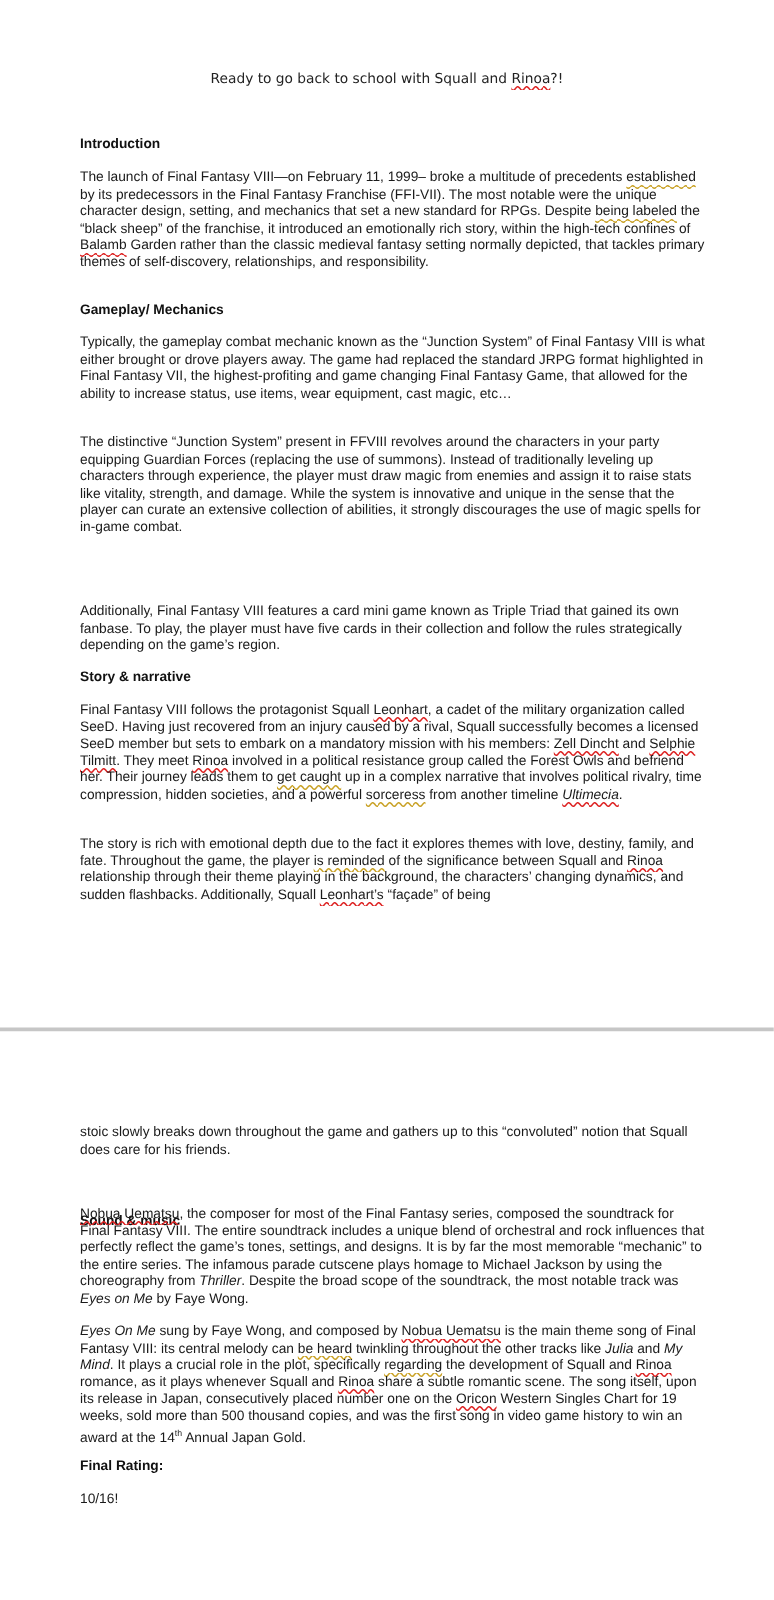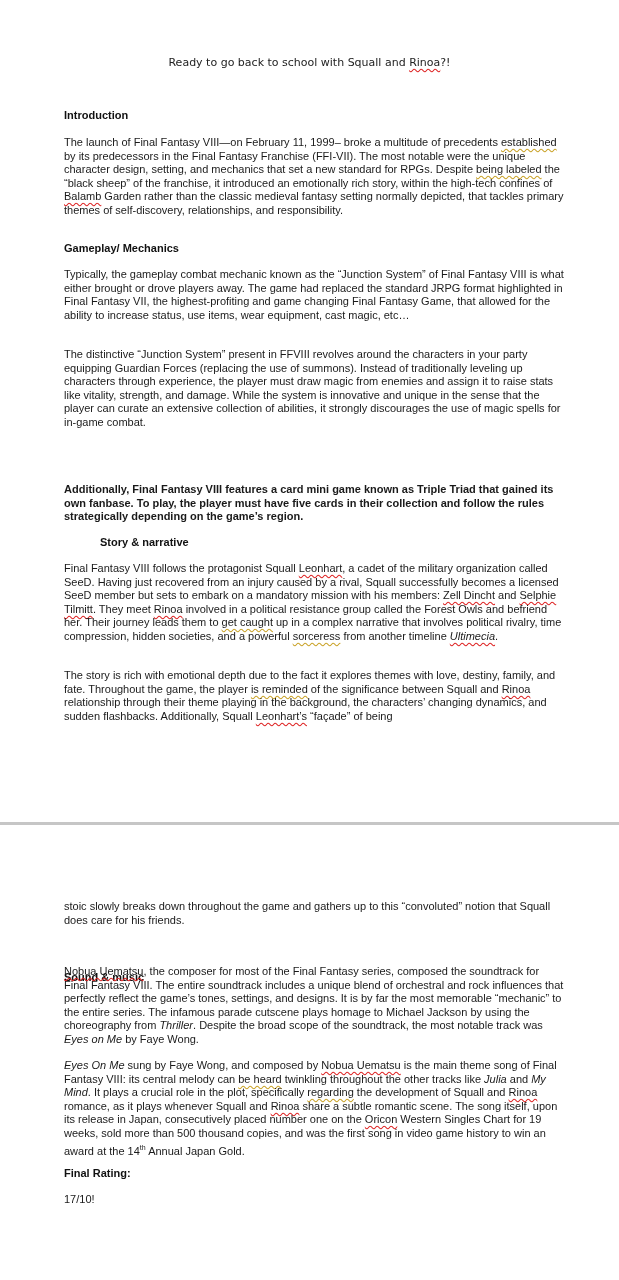--- a/index.html
+++ b/index.html
@@ -21,32 +21,32 @@
 
 <div class="page page1">
   <div class="title" style="top:56px;"><span>Ready to go back to school with Squall and </span><span class="sp">Rinoa</span><span>?!</span></div>
 
   <div class="heading" style="top:109px;">Introduction</div>
   <div class="block" style="top:136px;"><span>The launch of Final Fantasy VIII—on February 11, 1999– broke a multitude of precedents </span><span class="gr">established</span><span> by its predecessors in the Final Fantasy Franchise (FFI-VII). The most notable were the unique character design, setting, and mechanics that set a new standard for RPGs. Despite </span><span class="gr">being labeled</span><span> the “black sheep” of the franchise, it introduced an emotionally rich story, within the high-tech confines of </span><span class="sp">Balamb</span><span> Garden rather than the classic medieval fantasy setting normally depicted, that tackles primary themes of self-discovery, relationships, and responsibility.</span></div>
 
   <div class="heading" style="top:242px;">Gameplay/ Mechanics</div>
   <div class="block" style="top:268px;">Typically, the gameplay combat mechanic known as the “Junction System” of Final Fantasy VIII is what either brought or drove players away. The game had replaced the standard JRPG format highlighted in Final Fantasy VII, the highest-profiting and game changing Final Fantasy Game, that allowed for the ability to increase status, use items, wear equipment, cast magic, etc…</div>
   <div class="block" style="top:348px;">The distinctive “Junction System” present in FFVIII revolves around the characters in your party equipping Guardian Forces (replacing the use of summons). Instead of traditionally leveling up characters through experience, the player must draw magic from enemies and assign it to raise stats like vitality, strength, and damage. While the system is innovative and unique in the sense that the player can curate an extensive collection of abilities, it strongly discourages the use of magic spells for in-game combat.</div>
-  <div class="block" style="top:483px;font-weight:bold;">Additionally, Final Fantasy VIII features a card mini game known as Triple Triad that gained its own fanbase. To play, the player must have five cards in their collection and follow the rules strategically depending on the game’s region.</div>
+  <div class="block" style="top:483px;">Additionally, Final Fantasy VIII features a card mini game known as Triple Triad that gained its own fanbase. To play, the player must have five cards in their collection and follow the rules strategically depending on the game’s region.</div>
 
-  <div class="heading" style="top:536px;margin-left:36px;">Story &amp; narrative</div>
+  <div class="heading" style="top:536px;">Story &amp; narrative</div>
   <div class="block" style="top:562px;"><span>Final Fantasy VIII follows the protagonist Squall </span><span class="sp">Leonhart</span><span>, a cadet of the military organization called SeeD. Having just recovered from an injury caused by a rival, Squall successfully becomes a licensed SeeD member but sets to embark on a mandatory mission with his members: </span><span class="sp">Zell Dincht</span><span> and </span><span class="sp">Selphie Tilmitt</span><span>. They meet </span><span class="sp">Rinoa</span><span> involved in a political resistance group called the Forest Owls and befriend her. Their journey leads them to </span><span class="gr">get caught</span><span> up in a complex narrative that involves political rivalry, time compression, hidden societies, and a powerful </span><span class="gr">sorceress</span><span> from another timeline </span><i class="sp">Ultimecia</i><span>.</span></div>
   <div class="block" style="top:669px;"><span>The story is rich with emotional depth due to the fact it explores themes with love, destiny, family, and fate. Throughout the game, the player </span><span class="gr">is reminded</span><span> of the significance between Squall and </span><span class="sp">Rinoa</span><span> relationship through their theme playing in the background, the characters’ changing dynamics, and sudden flashbacks. Additionally, Squall </span><span class="sp">Leonhart’s</span><span> “façade” of being</span></div>
 </div>
 
 <div class="page-gap"></div>
 
 <div class="page page2"></div>
 
 <div class="block" style="top:900px;">stoic slowly breaks down throughout the game and gathers up to this “convoluted” notion that Squall does care for his friends.</div>
 
 <div class="heading" style="top:939px;margin-top:32px;">Sound &amp; music</div>
 <div class="block" style="top:965px;"><span class="sp">Nobua Uematsu</span><span>, the composer for most of the Final Fantasy series, composed the soundtrack for Final Fantasy VIII. The entire soundtrack includes a unique blend of orchestral and rock influences that perfectly reflect the game’s tones, settings, and designs. It is by far the most memorable “mechanic” to the entire series. The infamous parade cutscene plays homage to Michael Jackson by using the choreography from </span><i>Thriller</i><span>. Despite the broad scope of the soundtrack, the most notable track was </span><i>Eyes on Me</i><span> by Faye Wong.</span></div>
 
 <div class="block" style="top:1059px;"><i>Eyes On Me</i><span> sung by Faye Wong, and composed by </span><span class="sp">Nobua Uematsu</span><span> is the main theme song of Final Fantasy VIII: its central melody can </span><span class="gr">be heard</span><span> twinkling throughout the other tracks like </span><i>Julia</i><span> and </span><i>My Mind</i><span>. It plays a crucial role in the plot, specifically </span><span class="gr">regarding</span><span> the development of Squall and </span><span class="sp">Rinoa</span><span> romance, as it plays whenever Squall and </span><span class="sp">Rinoa</span><span> share a subtle romantic scene. The song itself, upon its release in Japan, consecutively placed number one on the </span><span class="sp">Oricon</span><span> Western Singles Chart for 19 weeks, sold more than 500 thousand copies, and was the first song in video game history to win an award at the 14</span><sup>th</sup><span> Annual Japan Gold.</span></div>
 
 <div class="heading" style="top:1167px;">Final Rating:</div>
-<div class="block" style="top:1193px;">17/10!</div>
+<div class="block" style="top:1193px;">10/16!</div>
 
 </body></html>

